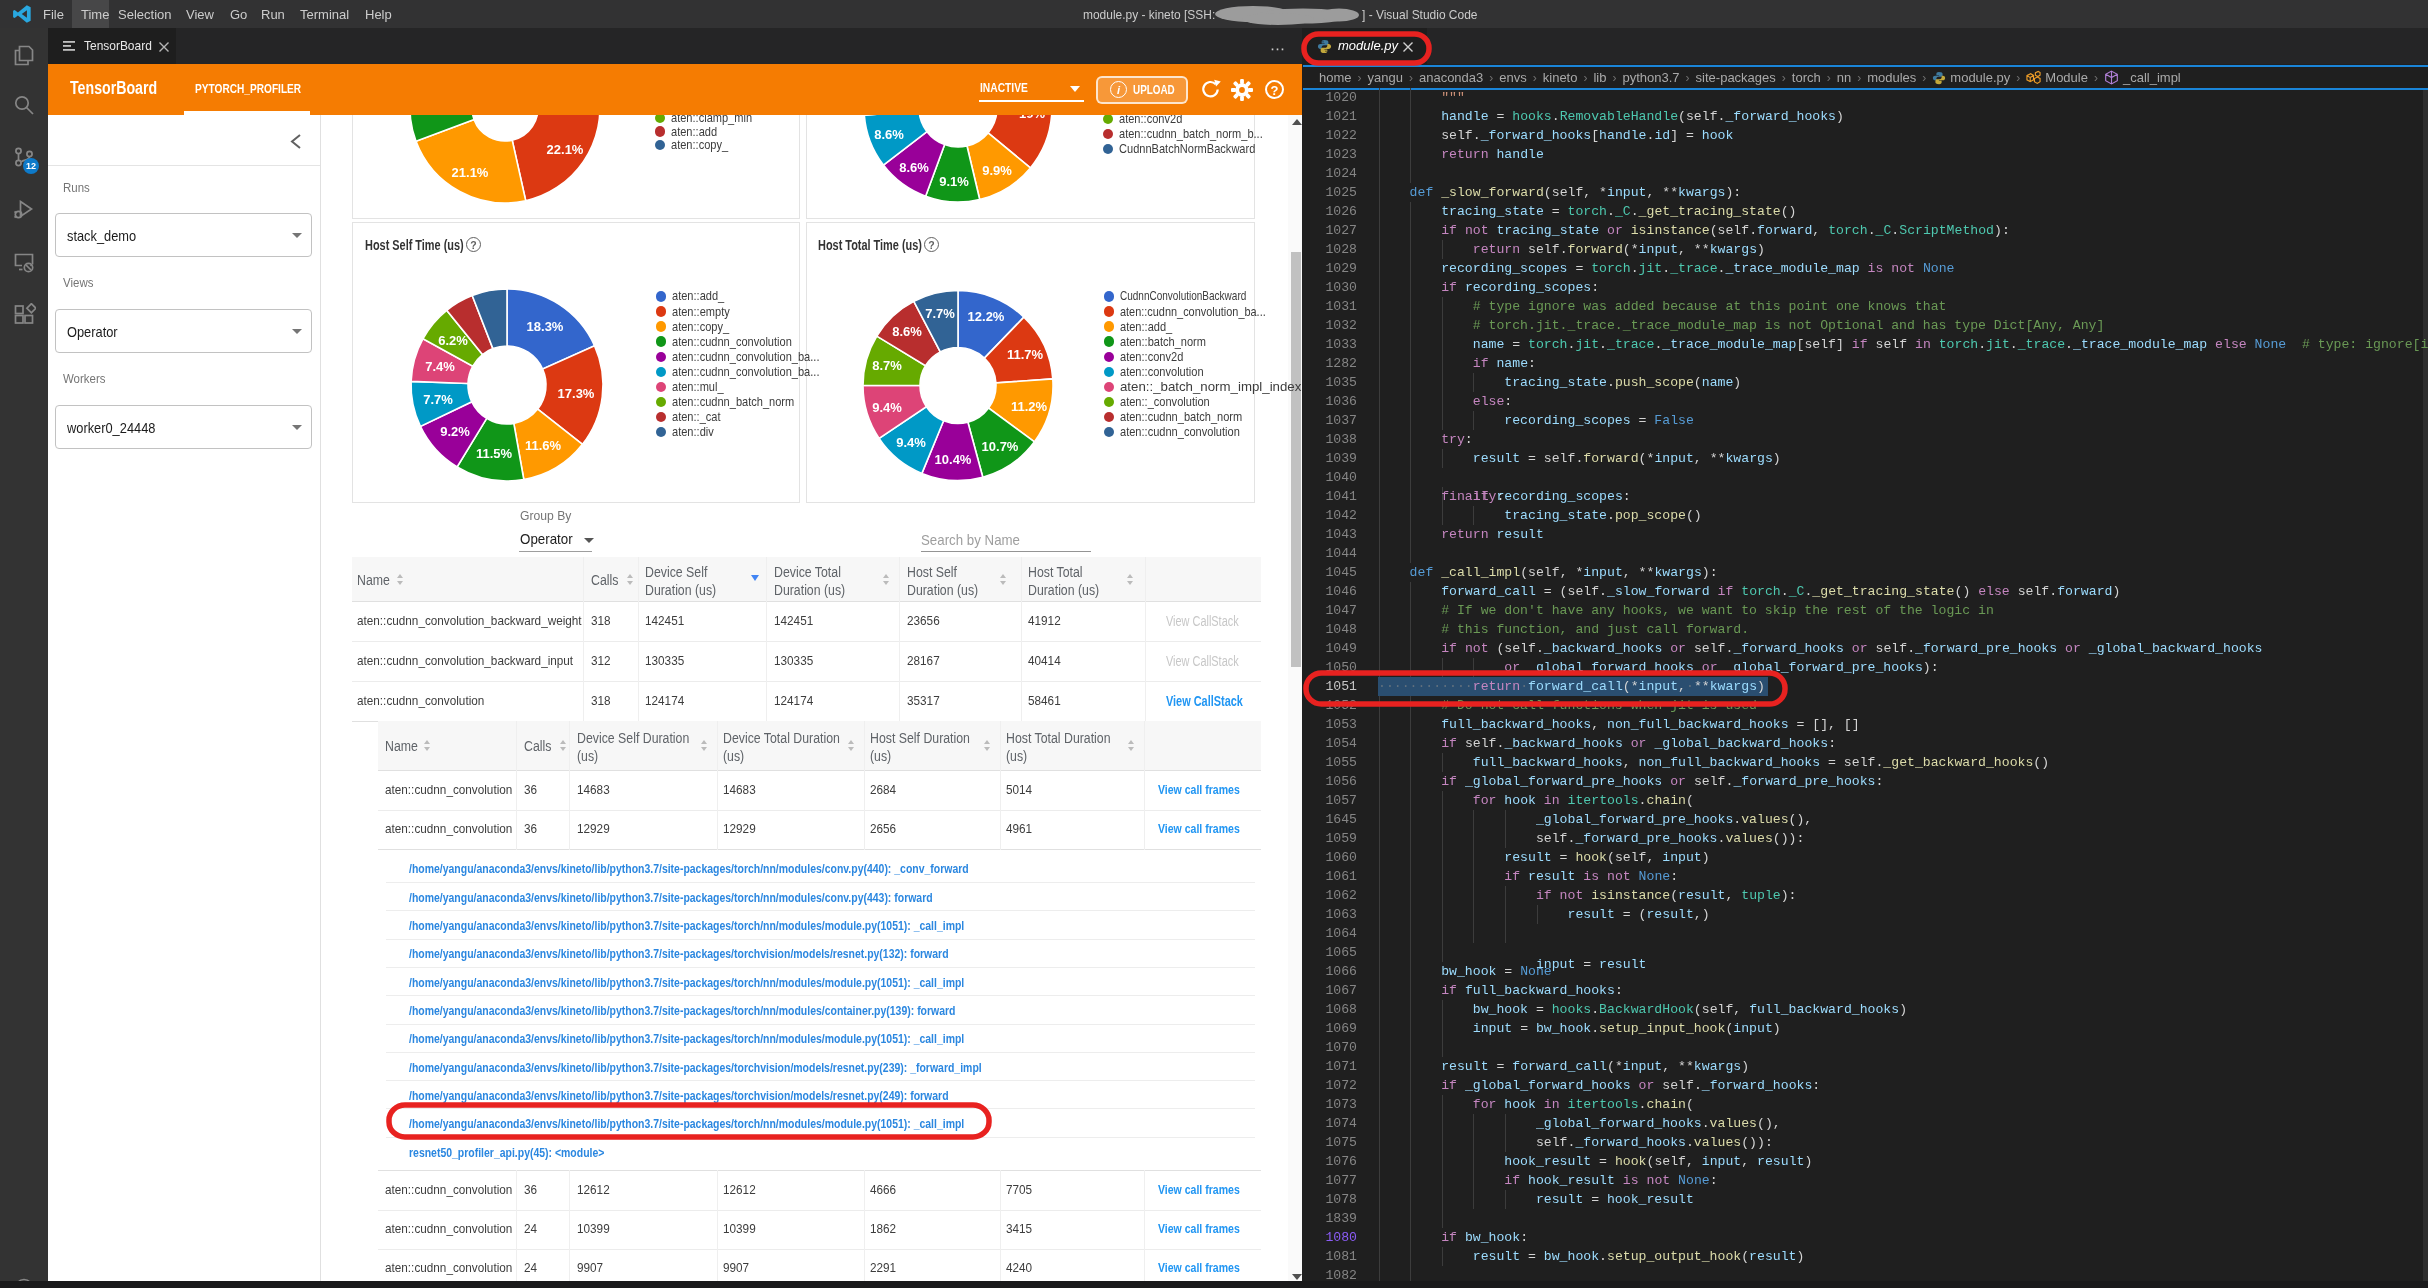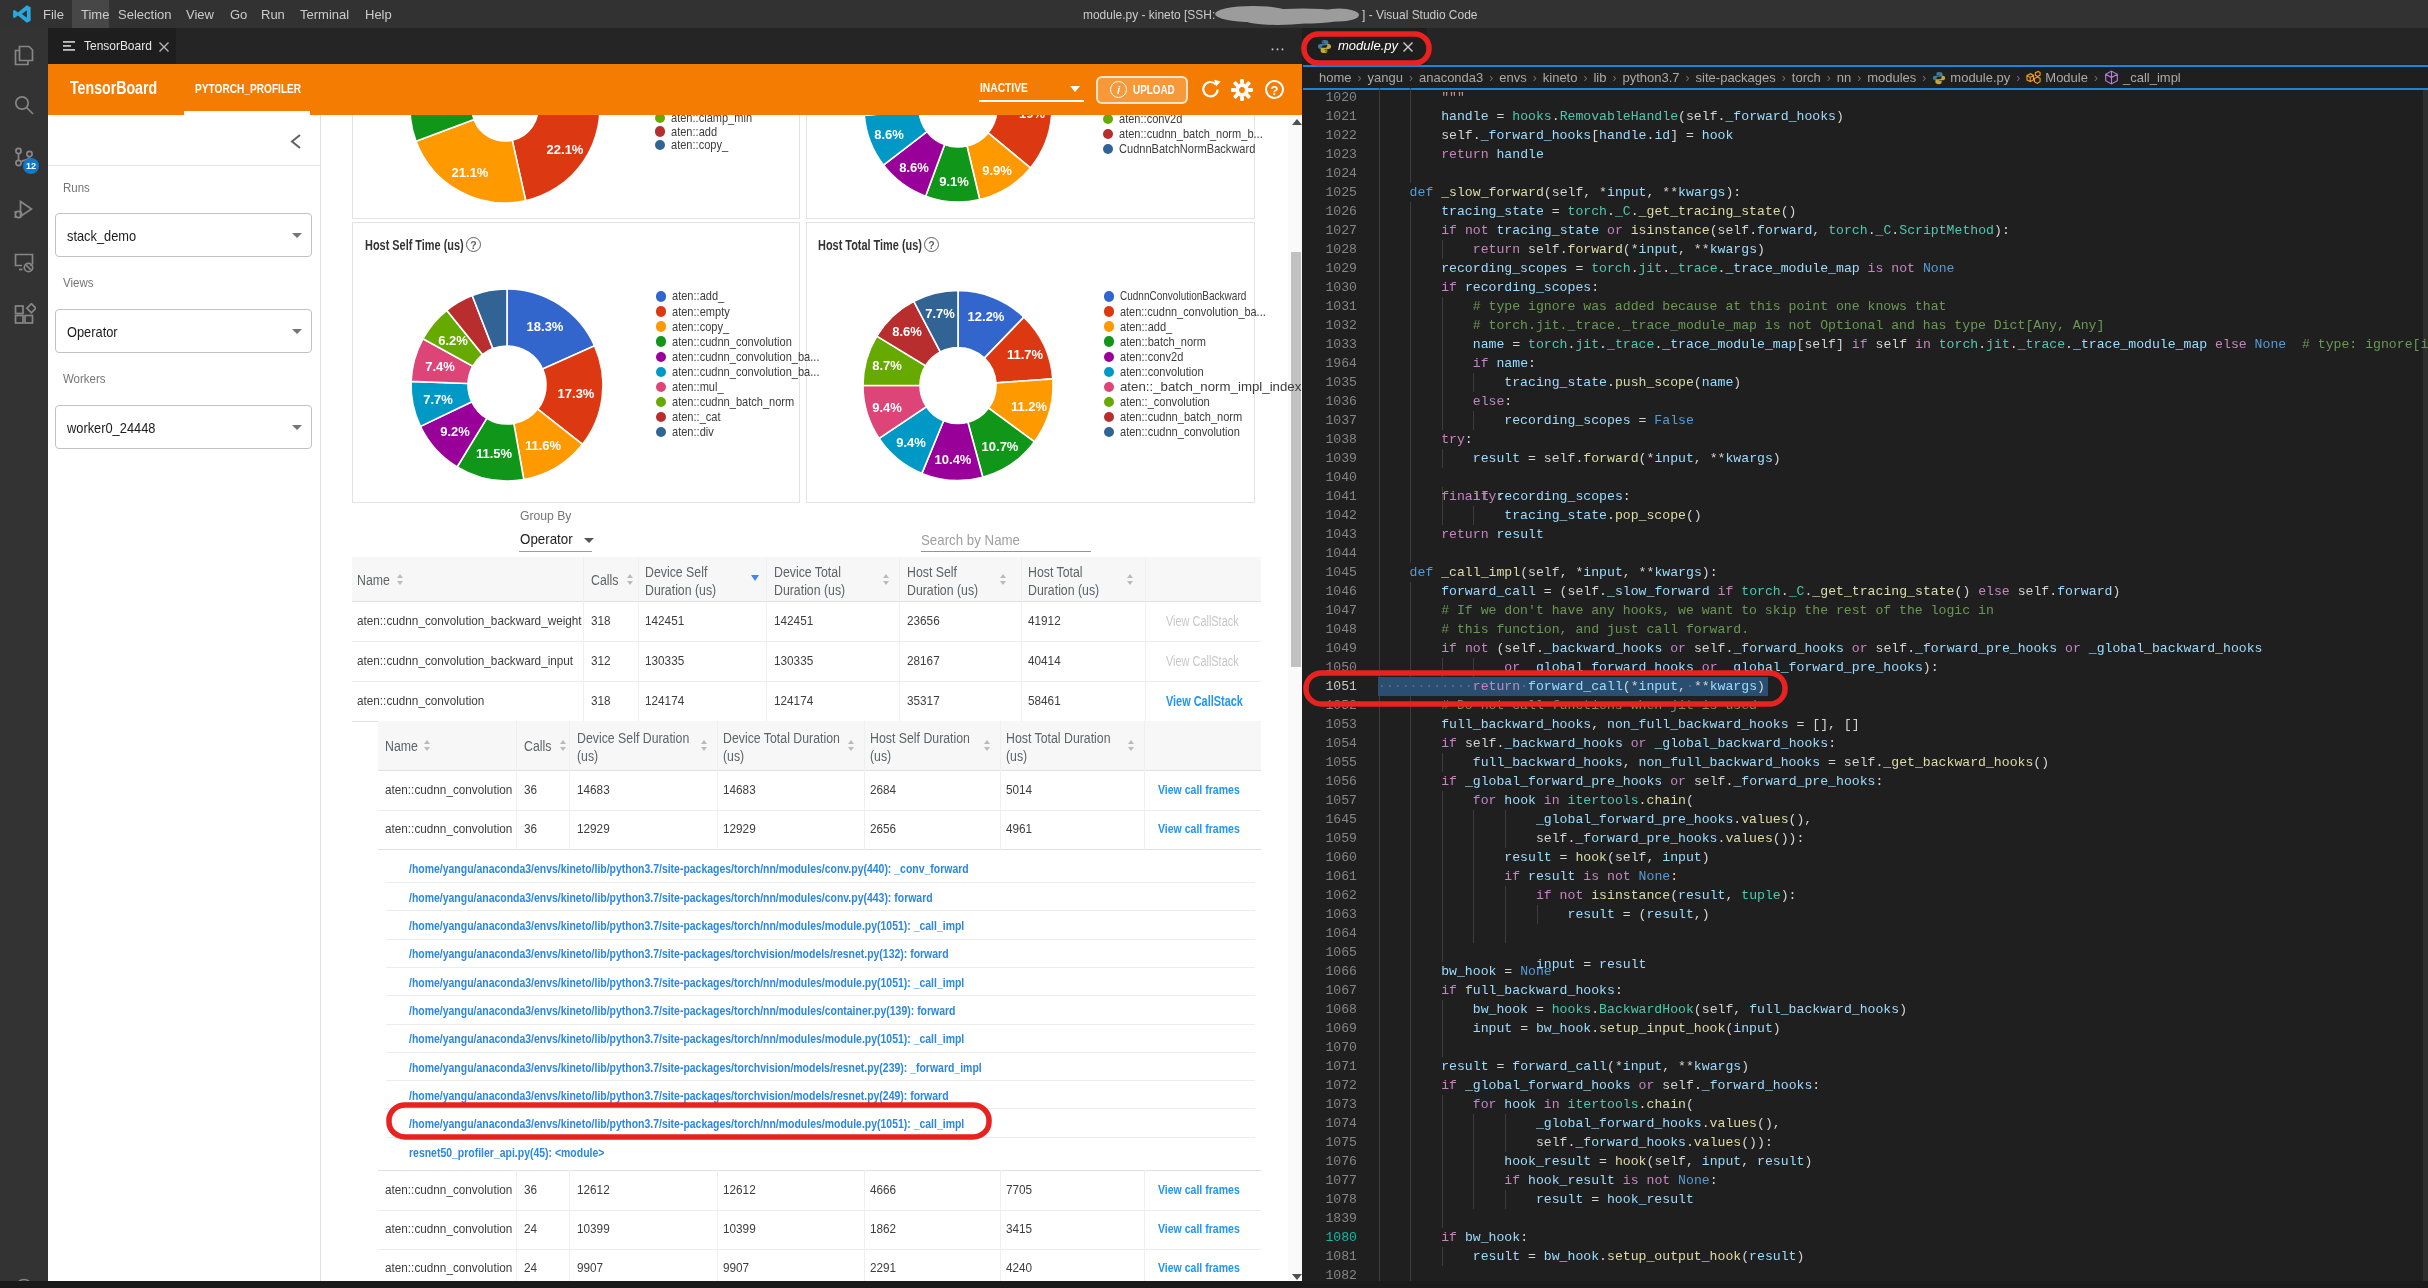--- a/index.html
+++ b/index.html
@@ -503,21 +503,21 @@
 <div class="ln" style="top:258.8px;color:#858585">1029</div>
 <div class="cl" style="top:258.8px"><span style="color:#d4d4d4">        </span><span style="color:#9cdcfe">recording_scopes</span><span style="color:#d4d4d4"> = </span><span style="color:#4ec9b0">torch</span><span style="color:#d4d4d4">.</span><span style="color:#4ec9b0">jit</span><span style="color:#d4d4d4">.</span><span style="color:#4ec9b0">_trace</span><span style="color:#d4d4d4">.</span><span style="color:#9cdcfe">_trace_module_map</span><span style="color:#d4d4d4"> </span><span style="color:#c586c0">is</span><span style="color:#d4d4d4"> </span><span style="color:#c586c0">not</span><span style="color:#d4d4d4"> </span><span style="color:#569cd6">None</span></div>
 <div class="ln" style="top:277.8px;color:#858585">1030</div>
 <div class="cl" style="top:277.8px"><span style="color:#d4d4d4">        </span><span style="color:#c586c0">if</span><span style="color:#d4d4d4"> </span><span style="color:#9cdcfe">recording_scopes</span><span style="color:#d4d4d4">:</span></div>
 <div class="ln" style="top:296.8px;color:#858585">1031</div>
 <div class="cl" style="top:296.8px"><span style="color:#d4d4d4">            </span><span style="color:#6a9955"># type ignore was added because at this point one knows that</span></div>
 <div class="ln" style="top:315.8px;color:#858585">1032</div>
 <div class="cl" style="top:315.8px"><span style="color:#d4d4d4">            </span><span style="color:#6a9955"># torch.jit._trace._trace_module_map is not Optional and has type Dict[Any, Any]</span></div>
 <div class="ln" style="top:334.8px;color:#858585">1033</div>
 <div class="cl" style="top:334.8px"><span style="color:#d4d4d4">            </span><span style="color:#9cdcfe">name</span><span style="color:#d4d4d4"> = </span><span style="color:#4ec9b0">torch</span><span style="color:#d4d4d4">.</span><span style="color:#4ec9b0">jit</span><span style="color:#d4d4d4">.</span><span style="color:#4ec9b0">_trace</span><span style="color:#d4d4d4">.</span><span style="color:#9cdcfe">_trace_module_map</span><span style="color:#d4d4d4">[</span><span style="color:#d4d4d4">self</span><span style="color:#d4d4d4">] </span><span style="color:#c586c0">if</span><span style="color:#d4d4d4"> </span><span style="color:#d4d4d4">self</span><span style="color:#d4d4d4"> </span><span style="color:#c586c0">in</span><span style="color:#d4d4d4"> </span><span style="color:#4ec9b0">torch</span><span style="color:#d4d4d4">.</span><span style="color:#4ec9b0">jit</span><span style="color:#d4d4d4">.</span><span style="color:#4ec9b0">_trace</span><span style="color:#d4d4d4">.</span><span style="color:#9cdcfe">_trace_module_map</span><span style="color:#d4d4d4"> </span><span style="color:#c586c0">else</span><span style="color:#d4d4d4"> </span><span style="color:#569cd6">None</span><span style="color:#d4d4d4">  </span><span style="color:#6a9955"># type: ignore[index]</span></div>
-<div class="ln" style="top:353.8px;color:#858585">1964</div>
+<div class="ln" style="top:353.8px;color:#858585">1282</div>
 <div class="cl" style="top:353.8px"><span style="color:#d4d4d4">            </span><span style="color:#c586c0">if</span><span style="color:#d4d4d4"> </span><span style="color:#9cdcfe">name</span><span style="color:#d4d4d4">:</span></div>
 <div class="ln" style="top:372.8px;color:#858585">1035</div>
 <div class="cl" style="top:372.8px"><span style="color:#d4d4d4">                </span><span style="color:#9cdcfe">tracing_state</span><span style="color:#d4d4d4">.</span><span style="color:#dcdcaa">push_scope</span><span style="color:#d4d4d4">(</span><span style="color:#9cdcfe">name</span><span style="color:#d4d4d4">)</span></div>
 <div class="ln" style="top:391.8px;color:#858585">1036</div>
 <div class="cl" style="top:391.8px"><span style="color:#d4d4d4">            </span><span style="color:#c586c0">else</span><span style="color:#d4d4d4">:</span></div>
 <div class="ln" style="top:410.8px;color:#858585">1037</div>
 <div class="cl" style="top:410.8px"><span style="color:#d4d4d4">                </span><span style="color:#9cdcfe">recording_scopes</span><span style="color:#d4d4d4"> = </span><span style="color:#569cd6">False</span></div>
 <div class="ln" style="top:429.8px;color:#858585">1038</div>
 <div class="cl" style="top:429.8px"><span style="color:#d4d4d4">        </span><span style="color:#c586c0">try</span><span style="color:#d4d4d4">:</span></div>
 <div class="ln" style="top:448.8px;color:#858585">1039</div>
@@ -591,21 +591,21 @@
 <div class="cl" style="top:1113.8px"><span style="color:#d4d4d4">                    </span><span style="color:#9cdcfe">_global_forward_hooks</span><span style="color:#d4d4d4">.</span><span style="color:#dcdcaa">values</span><span style="color:#d4d4d4">(),</span></div>
 <div class="ln" style="top:1132.8px;color:#858585">1075</div>
 <div class="cl" style="top:1132.8px"><span style="color:#d4d4d4">                    </span><span style="color:#d4d4d4">self</span><span style="color:#d4d4d4">.</span><span style="color:#9cdcfe">_forward_hooks</span><span style="color:#d4d4d4">.</span><span style="color:#dcdcaa">values</span><span style="color:#d4d4d4">()):</span></div>
 <div class="ln" style="top:1151.8px;color:#858585">1076</div>
 <div class="cl" style="top:1151.8px"><span style="color:#d4d4d4">                </span><span style="color:#9cdcfe">hook_result</span><span style="color:#d4d4d4"> = </span><span style="color:#dcdcaa">hook</span><span style="color:#d4d4d4">(</span><span style="color:#d4d4d4">self</span><span style="color:#d4d4d4">, </span><span style="color:#9cdcfe">input</span><span style="color:#d4d4d4">, </span><span style="color:#9cdcfe">result</span><span style="color:#d4d4d4">)</span></div>
 <div class="ln" style="top:1170.8px;color:#858585">1077</div>
 <div class="cl" style="top:1170.8px"><span style="color:#d4d4d4">                </span><span style="color:#c586c0">if</span><span style="color:#d4d4d4"> </span><span style="color:#9cdcfe">hook_result</span><span style="color:#d4d4d4"> </span><span style="color:#c586c0">is</span><span style="color:#d4d4d4"> </span><span style="color:#c586c0">not</span><span style="color:#d4d4d4"> </span><span style="color:#569cd6">None</span><span style="color:#d4d4d4">:</span></div>
 <div class="ln" style="top:1189.8px;color:#858585">1078</div>
 <div class="cl" style="top:1189.8px"><span style="color:#d4d4d4">                    </span><span style="color:#9cdcfe">result</span><span style="color:#d4d4d4"> = </span><span style="color:#9cdcfe">hook_result</span></div>
 <div class="ln" style="top:1208.8px;color:#858585">1839</div>
-<div class="ln" style="top:1227.8px;color:#14b8a6">1080</div>
+<div class="ln" style="top:1227.8px;color:#8b5cf6">1080</div>
 <div class="cl" style="top:1227.8px"><span style="color:#d4d4d4">        </span><span style="color:#c586c0">if</span><span style="color:#d4d4d4"> </span><span style="color:#9cdcfe">bw_hook</span><span style="color:#d4d4d4">:</span></div>
 <div class="ln" style="top:1246.8px;color:#858585">1081</div>
 <div class="cl" style="top:1246.8px"><span style="color:#d4d4d4">            </span><span style="color:#9cdcfe">result</span><span style="color:#d4d4d4"> = </span><span style="color:#9cdcfe">bw_hook</span><span style="color:#d4d4d4">.</span><span style="color:#dcdcaa">setup_output_hook</span><span style="color:#d4d4d4">(</span><span style="color:#9cdcfe">result</span><span style="color:#d4d4d4">)</span></div>
 <div class="ln" style="top:1265.8px;color:#858585">1082</div>
 <svg class="ab" style="left:1299px;top:29px" width="136" height="40" viewBox="0 0 136 40">
     <rect x="5" y="5" width="125" height="29" rx="14.5" ry="14" fill="none" stroke="#e82220" stroke-width="5.5"></rect>
   </svg>
 <svg class="ab" style="left:1301px;top:668px" width="490px" height="42" viewBox="0 0 490 42">
     <rect x="5" y="5" width="479" height="31" rx="15.5" ry="15" fill="none" stroke="#e82220" stroke-width="5.5"></rect>
   </svg>

